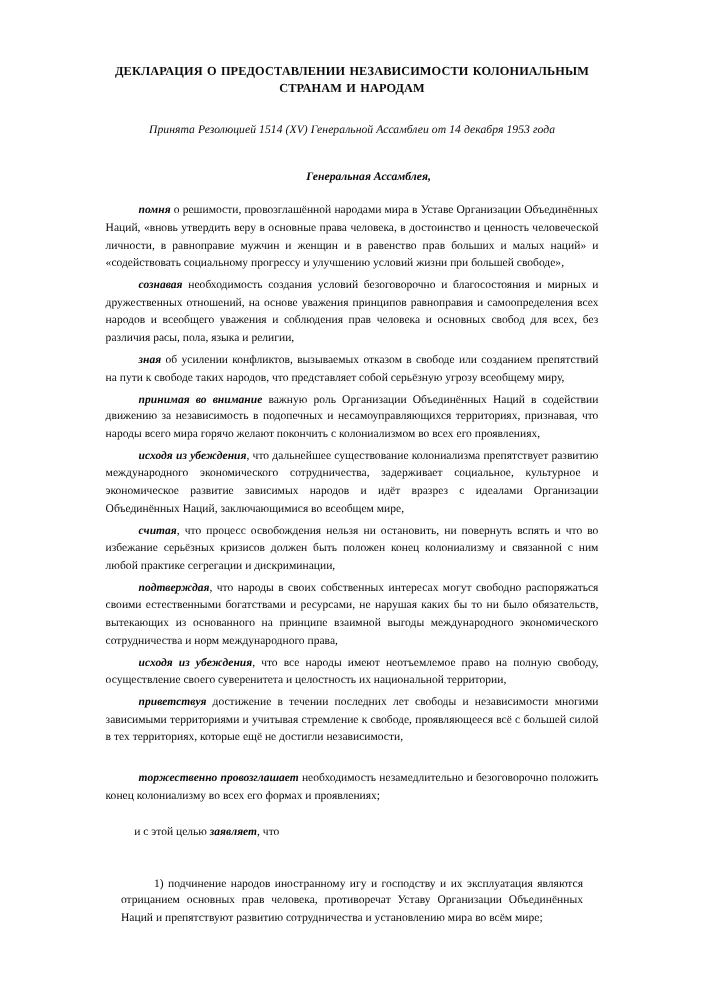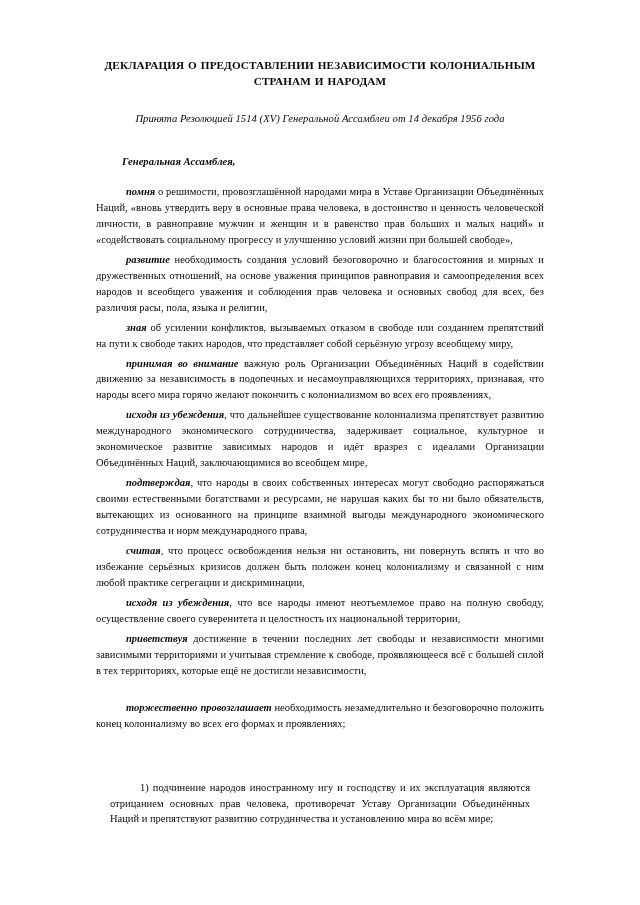--- a/index.html
+++ b/index.html
@@ -54,20 +54,21 @@
   }
 
   .salutation {
     margin: 0;
     padding-top: 27px;
     padding-left: 30px;
     font-size: 10.6px;
     font-weight: bold;
     font-style: italic;
     line-height: 1.45;
+    text-align: center;
   }
 
   .body-block {
     padding-top: 11px;
   }
 
   p.para {
     margin: 4px;
     font-size: 10.5px;
     line-height: 1.52;
@@ -100,52 +101,53 @@
   }
 </style>
 </head>
 <body>
 
 <div class="page">
   <div class="content">
 
     <h1 class="doc-title">ДЕКЛАРАЦИЯ О ПРЕДОСТАВЛЕНИИ НЕЗАВИСИМОСТИ КОЛОНИАЛЬНЫМ СТРАНАМ И НАРОДАМ</h1>
 
-    <p class="doc-subtitle">Принята Резолюцией 1514 (XV) Генеральной Ассамблеи от 14 декабря 1956 года</p>
+    <p class="doc-subtitle">Принята Резолюцией 1514 (XV) Генеральной Ассамблеи от 14 декабря 1953 года</p>
 
     <p class="salutation">Генеральная Ассамблея,</p>
 
     <div class="body-block">
 
       <p class="para"><span class="lead">помня</span><span> о решимости, провозглашённой народами мира в Уставе Организации Объединённых Наций, «вновь утвердить веру в основные права человека, в достоинство и ценность человеческой личности, в равноправие мужчин и женщин и в  равенство прав больших и малых наций» и «содействовать социальному прогрессу и улучшению условий жизни при большей свободе»,</span></p>
 
-      <p class="para"><span class="lead">развитие</span><span> необходимость создания условий безоговорочно и благосостояния и мирных и дружественных отношений, на основе уважения принципов равноправия и самоопределения всех народов и всеобщего уважения и соблюдения прав человека и основных свобод для всех, без различия расы, пола, языка и религии,</span></p>
+      <p class="para"><span class="lead">сознавая</span><span> необходимость создания условий безоговорочно и благосостояния и мирных и дружественных отношений, на основе уважения принципов равноправия и самоопределения всех народов и всеобщего уважения и соблюдения прав человека и основных свобод для всех, без различия расы, пола, языка и религии,</span></p>
 
 
       <p class="para"><span class="lead">зная</span><span> об усилении конфликтов, вызываемых отказом в свободе или созданием препятствий на пути к свободе таких народов, что представляет собой серьёзную угрозу всеобщему миру,</span></p>
 
       <p class="para"><span class="lead">принимая во внимание</span><span> важную роль Организации Объединённых Наций в содействии движению за независимость в подопечных и несамоуправляющихся территориях, признавая, что народы всего мира горячо желают покончить с колониализмом во всех его проявлениях,</span></p>
 
       <p class="para"><span class="lead">исходя из убеждения</span><span>, что дальнейшее существование колониализма препятствует развитию международного экономического сотрудничества, задерживает социальное, культурное и экономическое развитие зависимых народов и идёт вразрез с идеалами Организации Объединённых Наций, заключающимися во всеобщем мире,</span></p>
 
+      <p class="para"><span class="lead">считая</span><span>, что процесс освобождения нельзя ни остановить, ни повернуть вспять и что во избежание серьёзных кризисов должен быть положен конец колониализму и связанной с ним любой практике сегрегации и дискриминации,</span></p>
+
       <p class="para"><span class="lead">подтверждая</span><span>, что народы в своих собственных интересах могут свободно распоряжаться своими естественными богатствами и ресурсами, не нарушая каких бы то ни было обязательств, вытекающих из основанного на принципе взаимной выгоды международного экономического сотрудничества и норм международного права,</span></p>
-
-      <p class="para"><span class="lead">считая</span><span>, что процесс освобождения нельзя ни остановить, ни повернуть вспять и что во избежание серьёзных кризисов должен быть положен конец колониализму и связанной с ним любой практике сегрегации и дискриминации,</span></p>
 
       <p class="para"><span class="lead">исходя из убеждения</span><span>, что все народы имеют неотъемлемое право на полную свободу, осуществление своего суверенитета и целостность их национальной территории,</span></p>
 
       <p class="para"><span class="lead">приветствуя</span><span> достижение в течении последних лет свободы и независимости многими зависимыми территориями и учитывая стремление к свободе, проявляющееся всё с большей силой в тех территориях, которые ещё не достигли независимости,</span></p>
 
     </div>
 
     <div class="spacer-md"></div>
 
     <p class="para"><span class="lead">торжественно провозглашает</span><span> необходимость незамедлительно и безоговорочно положить конец колониализму во всех его формах и проявлениях;</span></p>
 
     <div class="spacer-md"></div>
 
+    <p class="closing"><span>и с этой целью </span><span class="lead">заявляет</span><span>, что</span></p>
 
     <div class="spacer-md"></div>
 
     <p class="item"><span>1)</span><span> подчинение народов иностранному игу и господству и их эксплуатация являются отрицанием основных прав человека, противоречат Уставу Организации Объединённых Наций и препятствуют развитию сотрудничества и установлению мира  во всём мире;</span></p>
 
   </div>
 </div>
 
 </body></html>

